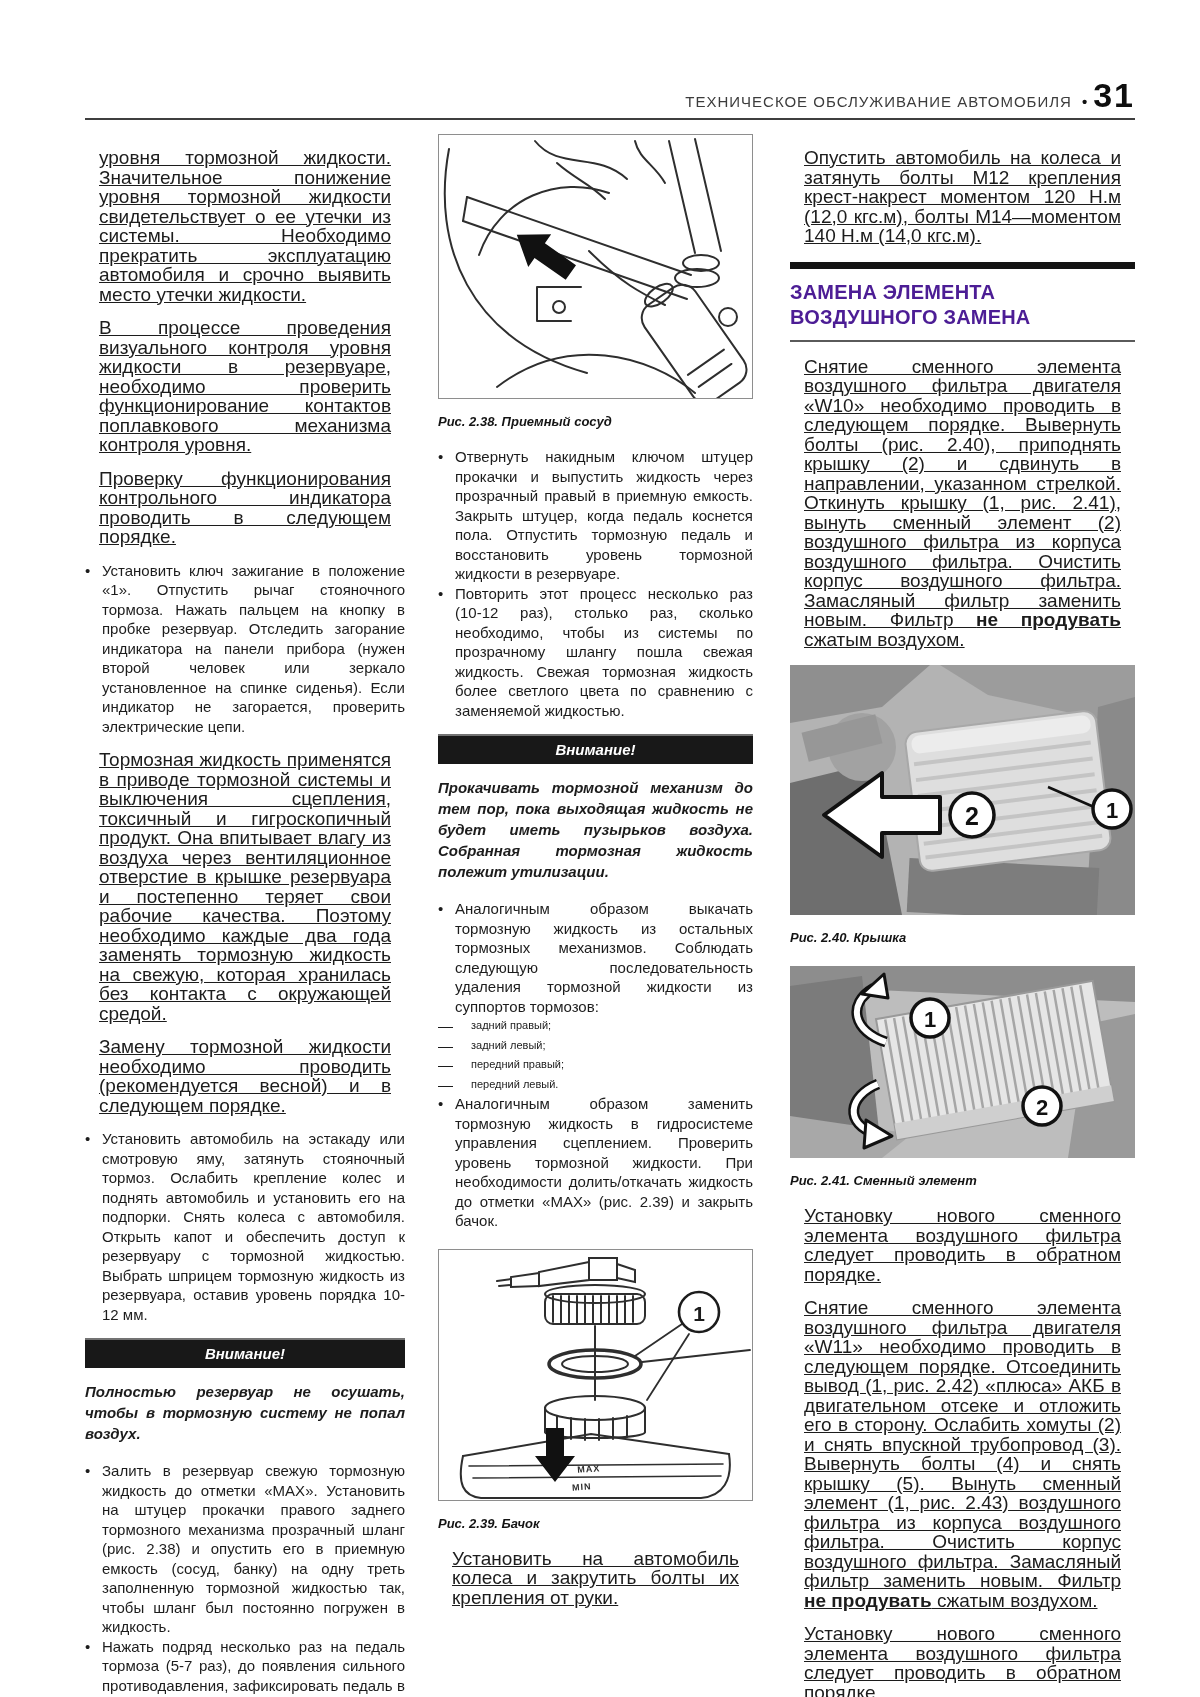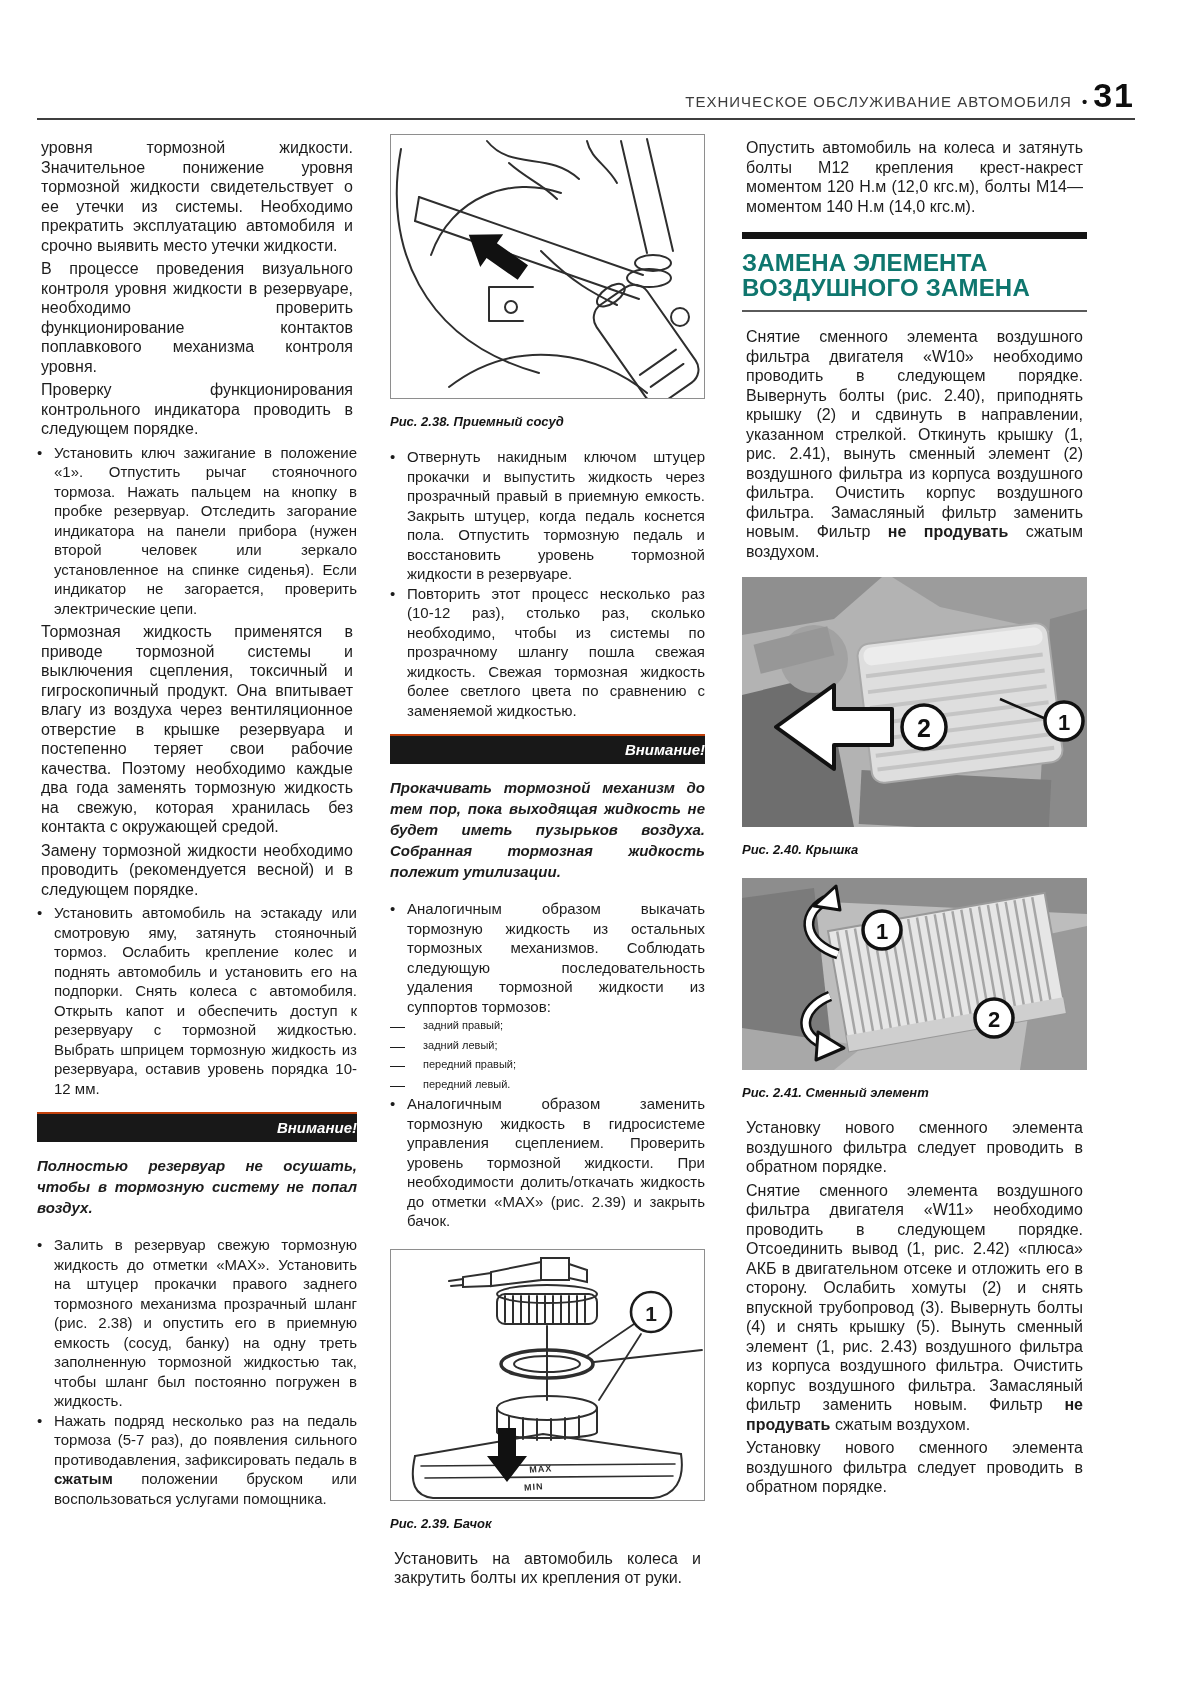--- a/index.html
+++ b/index.html
@@ -1,55 +1,55 @@
 <!DOCTYPE html>
 <html lang="ru"><head>
 <meta charset="utf-8">
 <style>
   html,body{margin:0;padding:0;background:#ffffff;}
   .page{
     position:relative;
     width:1200px;height:1697px;
     background:#ffffff;
     box-sizing:border-box;
-    padding:0 65px 0 37px;
+    padding:0 65px 0 85px;
     font-family:"Liberation Sans","DejaVu Sans",sans-serif;
     color:#1c1c1c;
     overflow:hidden;
   }
   
   .hdr{display:flex;justify-content:flex-end;align-items:baseline;padding-top:78px;}
   .hdr-title{font-size:15px;letter-spacing:1px;color:#3c3c3c;font-weight:normal;}
   .hdr-dot{font-size:15px;font-weight:bold;color:#111;margin:0 6px 0 10px;}
   .hdr-num{font-size:34px;font-weight:bold;color:#0e0e0e;letter-spacing:2px;line-height:1;}
   .hdr-rule{border:none;border-top:2px solid #3f3f3f;margin:6px 0 14px 0;}
   
   .cols{display:flex;align-items:flex-start;}
   .col{box-sizing:border-box;}
   .col1{width:320px;margin-right:33px;}
   .col2{width:315px;margin-right:37px;}
   .col3{width:345px;}
   
-  .body{font-size:16px;line-height:19.5px;text-align:justify;margin:4px;}
+  .body{font-size:19px;line-height:19.5px;text-align:justify;margin:14px;text-decoration:underline;}
   .bullet{display:flex;margin:0;}
   .bullet .mark{flex:0 0 17px;font-size:15px;line-height:19.5px;}
   .bullet .btext{flex:1;font-size:15px;line-height:19.5px;text-align:justify;}
   .dash{display:flex;margin:0;}
   .dash .mark{flex:0 0 33px;font-size:15px;line-height:19.5px;}
   .dash .btext{flex:1;font-size:11px;line-height:19.5px;}
   b.inb{font-weight:bold;}
   
   .sec{margin:16px 0 15px 0;}
   .sec .bar{height:7px;background:#141414;margin-bottom:11px;}
-  .sec .h-line{font-size:24px;font-weight:bold;line-height:25px;color:#0f766e;letter-spacing:.2px;}
+  .sec .h-line{font-size:20px;font-weight:bold;line-height:25px;color:#4c1d95;letter-spacing:.2px;}
   .sec .rule{border:none;border-top:2px solid #5a5a5a;margin:10px 0 0 0;}
   
-  .attention{background:#181818;color:#fff;text-align:right;
+  .attention{background:#181818;color:#fff;text-align:center;
     font-weight:bold;font-style:italic;font-size:15px;
-    padding:5px 0 6px 0;margin:14px 0 13px 0;border-top:2px solid #c2410c;}
+    padding:5px 0 6px 0;margin:14px 0 13px 0;border-top:2px solid #737373;}
   .warning{font-weight:bold;font-style:italic;font-size:15px;line-height:21px;
     text-align:justify;margin:0 0 17px 0;}
   
   .fig-frame{border:1px solid #8e8e8e;background:#fff;}
   .fig-frame svg{display:block;}
   .fig-photo svg{display:block;}
   .fig-caption{font-weight:bold;font-style:italic;font-size:13px;line-height:20px;margin:13px 0 15px 0;color:#141414;}
   .fig38-wrap{margin-bottom:0;}
   .fig39-wrap{margin-top:18px;}
   .fig40-wrap{margin-top:16px;}

